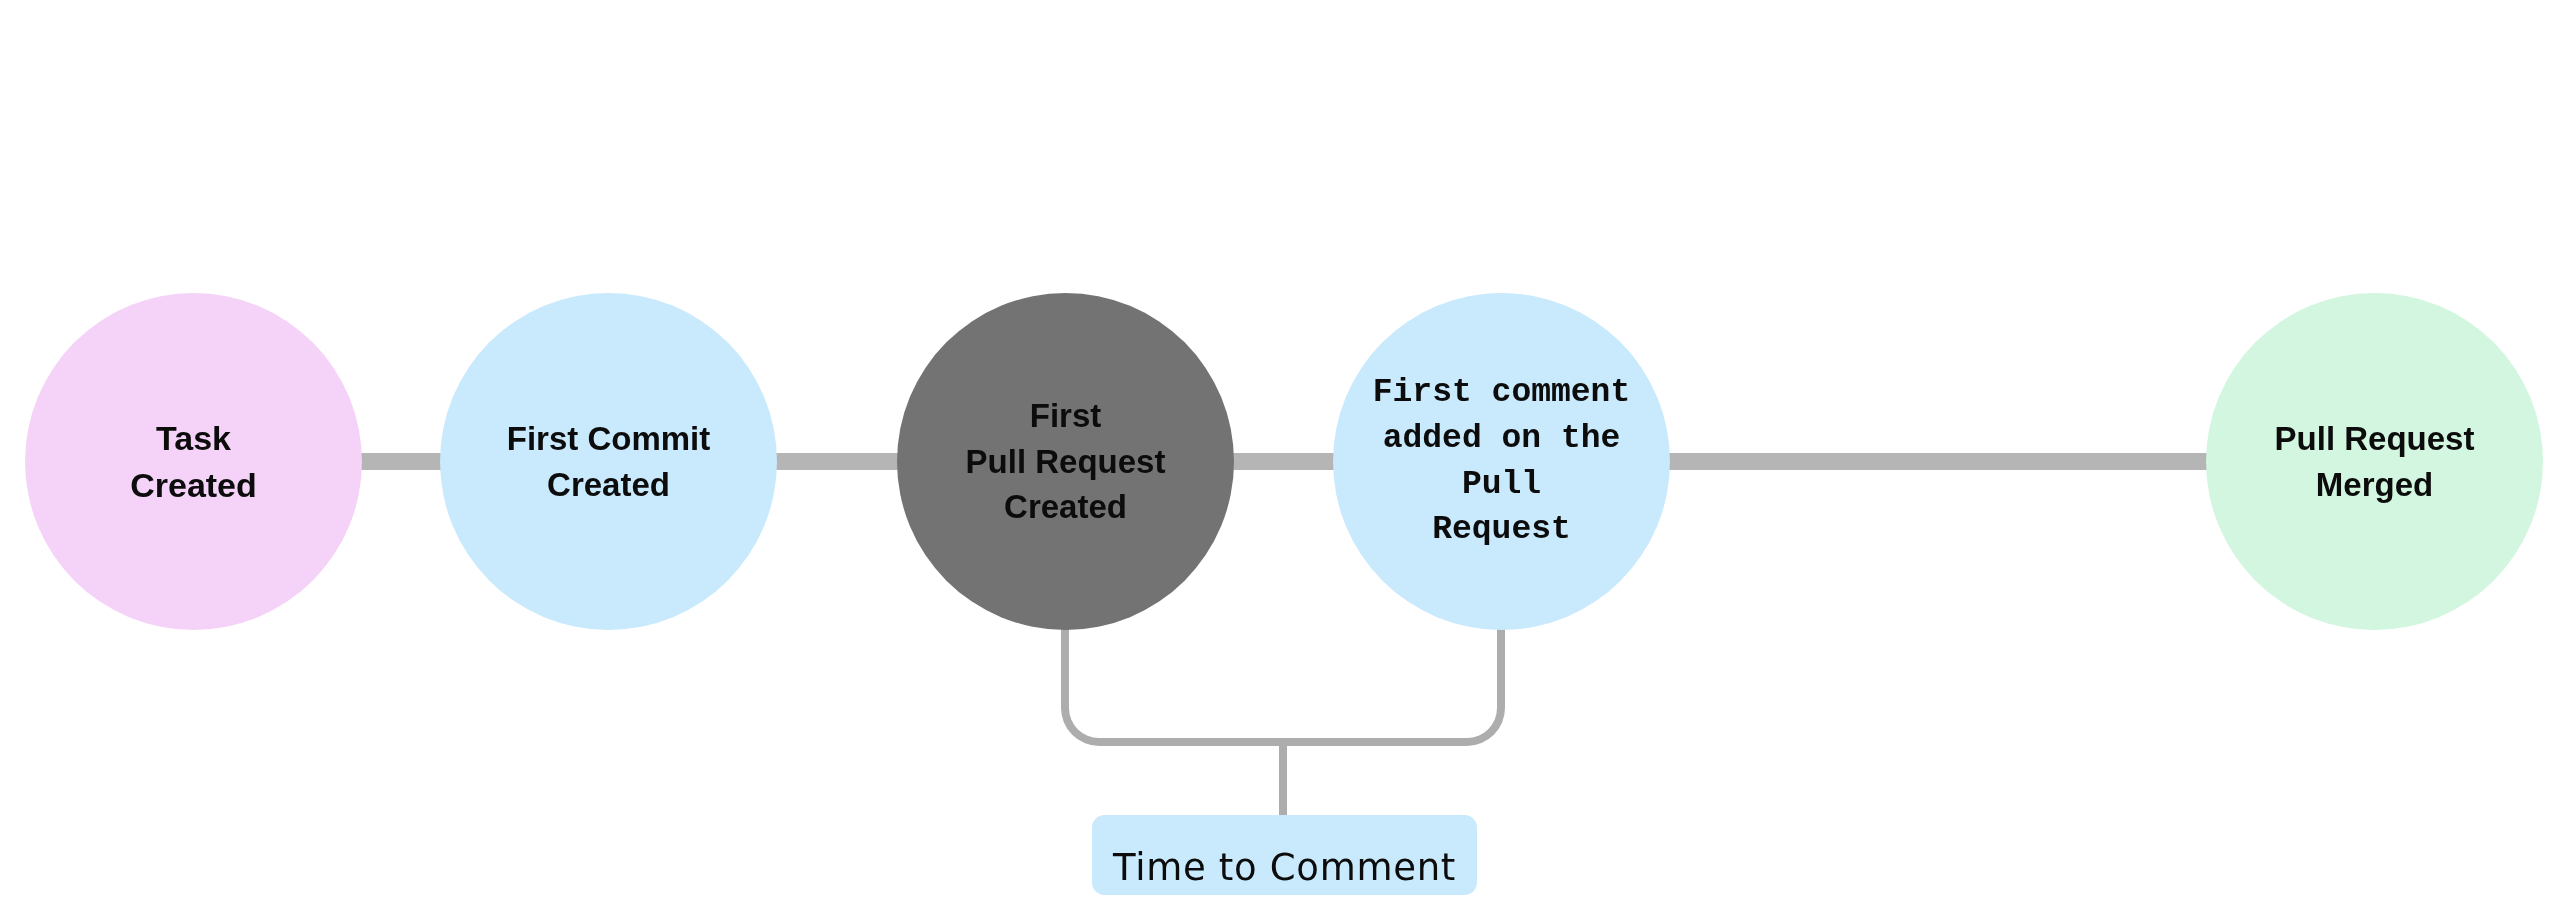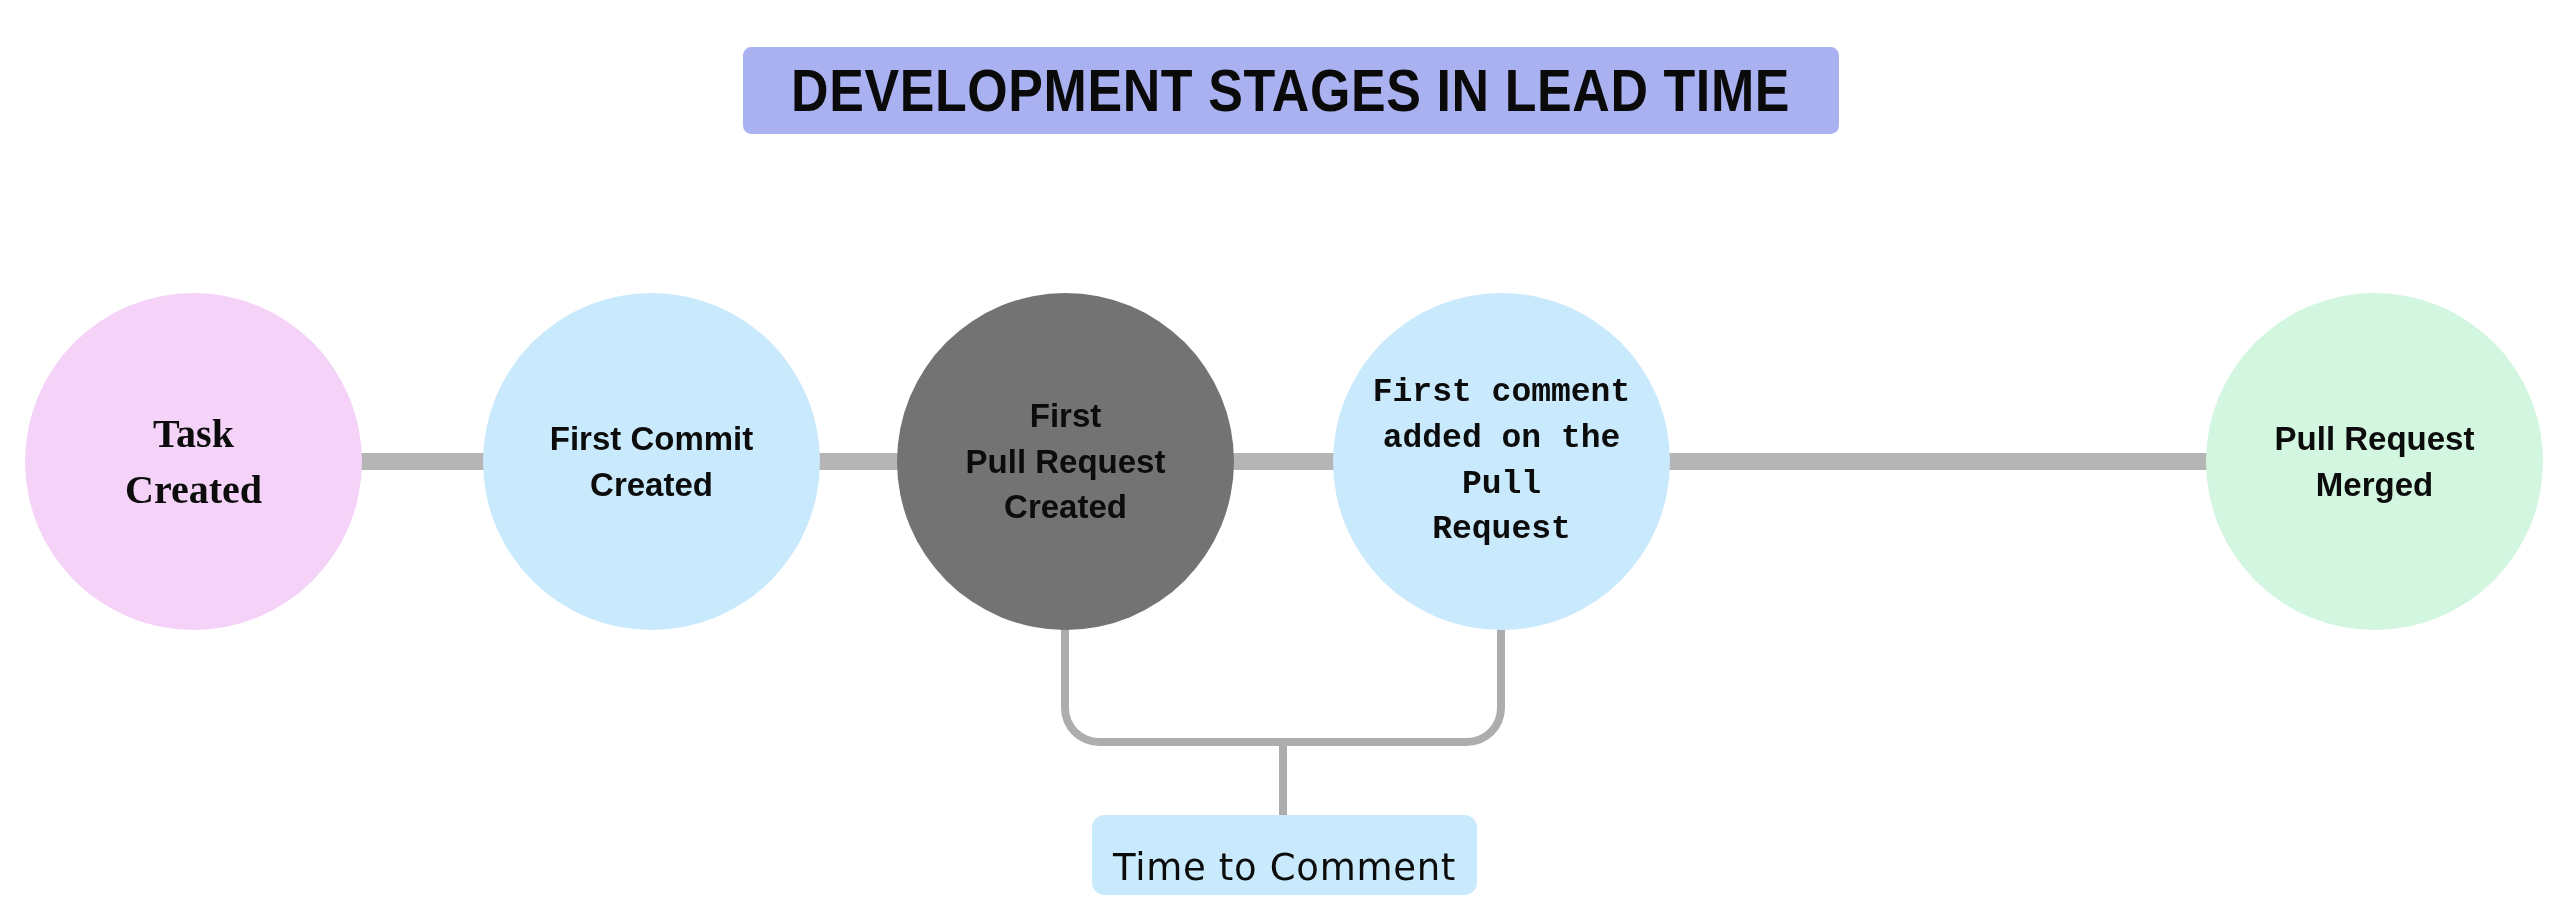--- a/index.html
+++ b/index.html
@@ -67,24 +67,24 @@
   }
   .stage-circle .stage-label {
     font-weight: 700;
     font-size: 33px;
     line-height: 1.38;
     text-align: center;
     white-space: pre-line;
     color: #0c0c0c;
     max-width: 323px;
   }
-  .stage-circle.first .stage-label { font-size: 40px; font-family: Liberation Serif, serif; }
+  .stage-circle.first .stage-label { font-size: 34px; }
 
   .c1 { left: 25px; }
-  .c2 { left: 483px; }
+  .c2 { left: 440px; }
   .c3 { left: 897px; }
   .c4 { left: 1333px; font-family: Liberation Mono, monospace; }
   .c5 { left: 1770px; }
   .c6 { left: 2206px; }
 
   
   .bracket {
     position: absolute;
     left: 1061px;
     top: 629px;
@@ -131,23 +131,20 @@
     margin-top: 24px;
   }
 </style>
 </head>
 <body>
 
 <div id="canvas">
 
   <div class="main-connector"></div>
 
-  <div class="title-banner" style="background-color: rgb(170, 177, 240);">
-    <span class="title-text">DEVELOPMENT STAGES IN LEAD TIME</span>
-  </div>
 
   <div class="stage-circle first c1" style="background-color: rgb(245, 211, 248);">
     <div class="stage-label">Task
 Created</div>
   </div>
 
   <div class="stage-circle c2" style="background-color: rgb(201, 233, 252);">
     <div class="stage-label">First Commit
 Created</div>
   </div>

